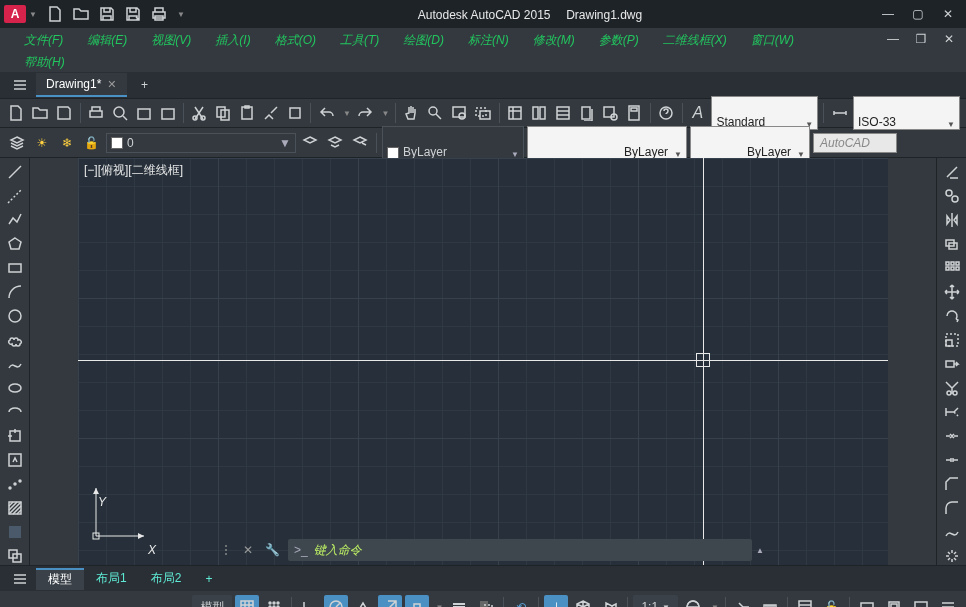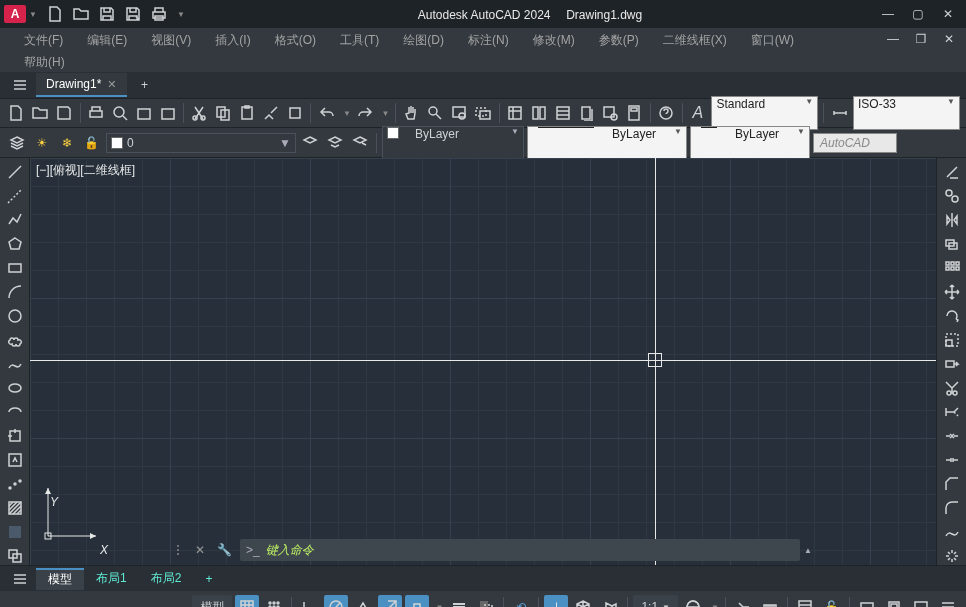--- a/index.html
+++ b/index.html
@@ -9,47 +9,47 @@
 .logo { width:22px; height:18px; background:#d6234b; color:#fff; display:flex; align-items:center; justify-content:center; font-weight:bold; border-radius:2px; }
 .drop-arrow { width:10px; height:18px; display:flex; align-items:center; justify-content:center; color:#888; font-size:8px; margin-left:2px; }
 .qat { display:flex; align-items:center; gap:4px; margin-left:6px; }
 .qat-btn { width:22px; height:22px; display:flex; align-items:center; justify-content:center; color:#cfd2d4; border-radius:2px; }
 .title-center { flex:1; text-align:center; font-size:13px; color:#e8e8e8; font-weight:normal; white-space:nowrap; }
 .title-center .fn { margin-left:12px; }
 .winctrl { display:flex; gap:2px; }
 .winbtn { width:28px; height:22px; display:flex; align-items:center; justify-content:center; color:#cfd2d4; }
 
 .menubar { height:24px; background:#33393f; display:flex; align-items:center; padding:0 12px; gap:0; position:relative; }
-.menuitem { padding:19px 12px; color:#a3a3a3; }
+.menuitem { padding:19px 12px; color:#22c55e;font-style:italic; }
 .menubar .winctrl2 { position:absolute; right:4px; top:0; display:flex; gap:2px; }
 .winbtn2 { width:26px; height:22px; display:flex; align-items:center; justify-content:center; color:#cfd2d4; }
 
 .menubar2 { height:20px; background:#33393f; display:flex; align-items:center; padding:0 12px; }
 
 .tabbar { height:26px; background:#2a2f35; display:flex; align-items:center; padding-left:4px; }
 .hamburger { width:32px; height:24px; display:flex; align-items:center; justify-content:center; color:#cfd2d4; }
 .filetab { height:24px; background:#33393f; display:flex; align-items:center; padding:0 10px; gap:6px; border-bottom:2px solid #4a90c2; color:#fff; }
 .filetab .close { font-size:11px; color:#999; }
 .newtab { width:28px; height:24px; display:flex; align-items:center; justify-content:center; color:#cfd2d4; margin-left:4px; }
 
 .toolbar { height:30px; background:#33393f; display:flex; align-items:center; padding:0 6px; gap:3px; border-top:1px solid #1e2328; border-bottom:1px solid #1e2328; }
 .tbtn { width:22px; height:22px; display:flex; align-items:center; justify-content:center; color:#cfd2d4; border-radius:2px; }
 .tsep { width:1px; height:20px; background:#4a5158; margin:0 2px; }
-.combo { height:34px; background:#f4f4f4; color:#222; display:flex; align-items:flex-start; padding:0 4px; border:1px solid #888;gap:12px; }
+.combo { height:34px; background:#f4f4f4; color:#222; display:flex; align-items:flex-end; padding:0 4px; border:1px solid #888; }
 .combo .arr { margin-left:auto; font-size:8px; color:#555; padding-left:6px; }
 .combo.dark { background:#33393f; color:#cfd2d4; border:1px solid #4a5158; }
 
 .toolbar2 { height:30px; background:#33393f; display:flex; align-items:center; padding:0 6px; gap:3px; border-bottom:1px solid #1e2328; }
 .layercombo { height:20px; width:190px; background:#33393f; color:#cfd2d4; display:flex; align-items:center; padding:0 4px; border:1px solid #4a5158; gap:4px; }
 .colorbox { width:12px; height:12px; background:#fff; border:1px solid #666; }
 .linesty { width:160px; }
 .linesty .line { flex:1; height:1px; background:#222; margin:0 6px; }
 .textread { height:20px; width:84px; background:#e8e8e8; color:#888; display:flex; align-items:center; padding:0 6px; border:1px solid #888; font-style:italic; }
 
-.main { display:flex; height:407px; }
+.main { display:flex; height:407px;gap:48px; }
 .ltool { width:30px; background:#33393f; display:flex; flex-direction:column; align-items:center; padding:4px 0; gap:4px; border-right:1px solid #1e2328; overflow:hidden; }
 .rtool { width:30px; background:#33393f; display:flex; flex-direction:column; align-items:center; padding:4px 0; gap:4px; border-left:1px solid #1e2328; overflow:hidden; }
 .vtbtn { width:22px; height:20px; display:flex; align-items:center; justify-content:center; color:#cfd2d4; border-radius:2px; flex-shrink:0; }
 
 .canvas-wrap { flex:1; position:relative; background:#27303a; overflow:hidden; }
 .grid { position:absolute; inset:0; background-image:
   linear-gradient(to right, #2f3944 1px, transparent 1px),
   linear-gradient(to bottom, #2f3944 1px, transparent 1px);
   background-size:28px 28px; }
 .grid-major { position:absolute; inset:0; background-image:
@@ -116,21 +116,21 @@
         </svg>
       </div>
     <div class="qat-btn">
         <svg class="icon-svg" viewBox="0 0 16 16">
           <path d="M4 2h8v4H4z M2 6h12v6H2z M4 10h8v4H4z"></path>
         </svg>
       </div>
     <div class="drop-arrow">▼</div>
   </div>
   <div class="title-center">
-    <span>Autodesk AutoCAD 2024</span>
+    <span>Autodesk AutoCAD 2015</span>
     <span class="fn">Drawing1.dwg</span>
   </div>
   <div class="winctrl">
     <div class="winbtn">—</div>
     <div class="winbtn">▢</div>
     <div class="winbtn">✕</div>
   </div>
 </div>
 
 <div class="menubar">

